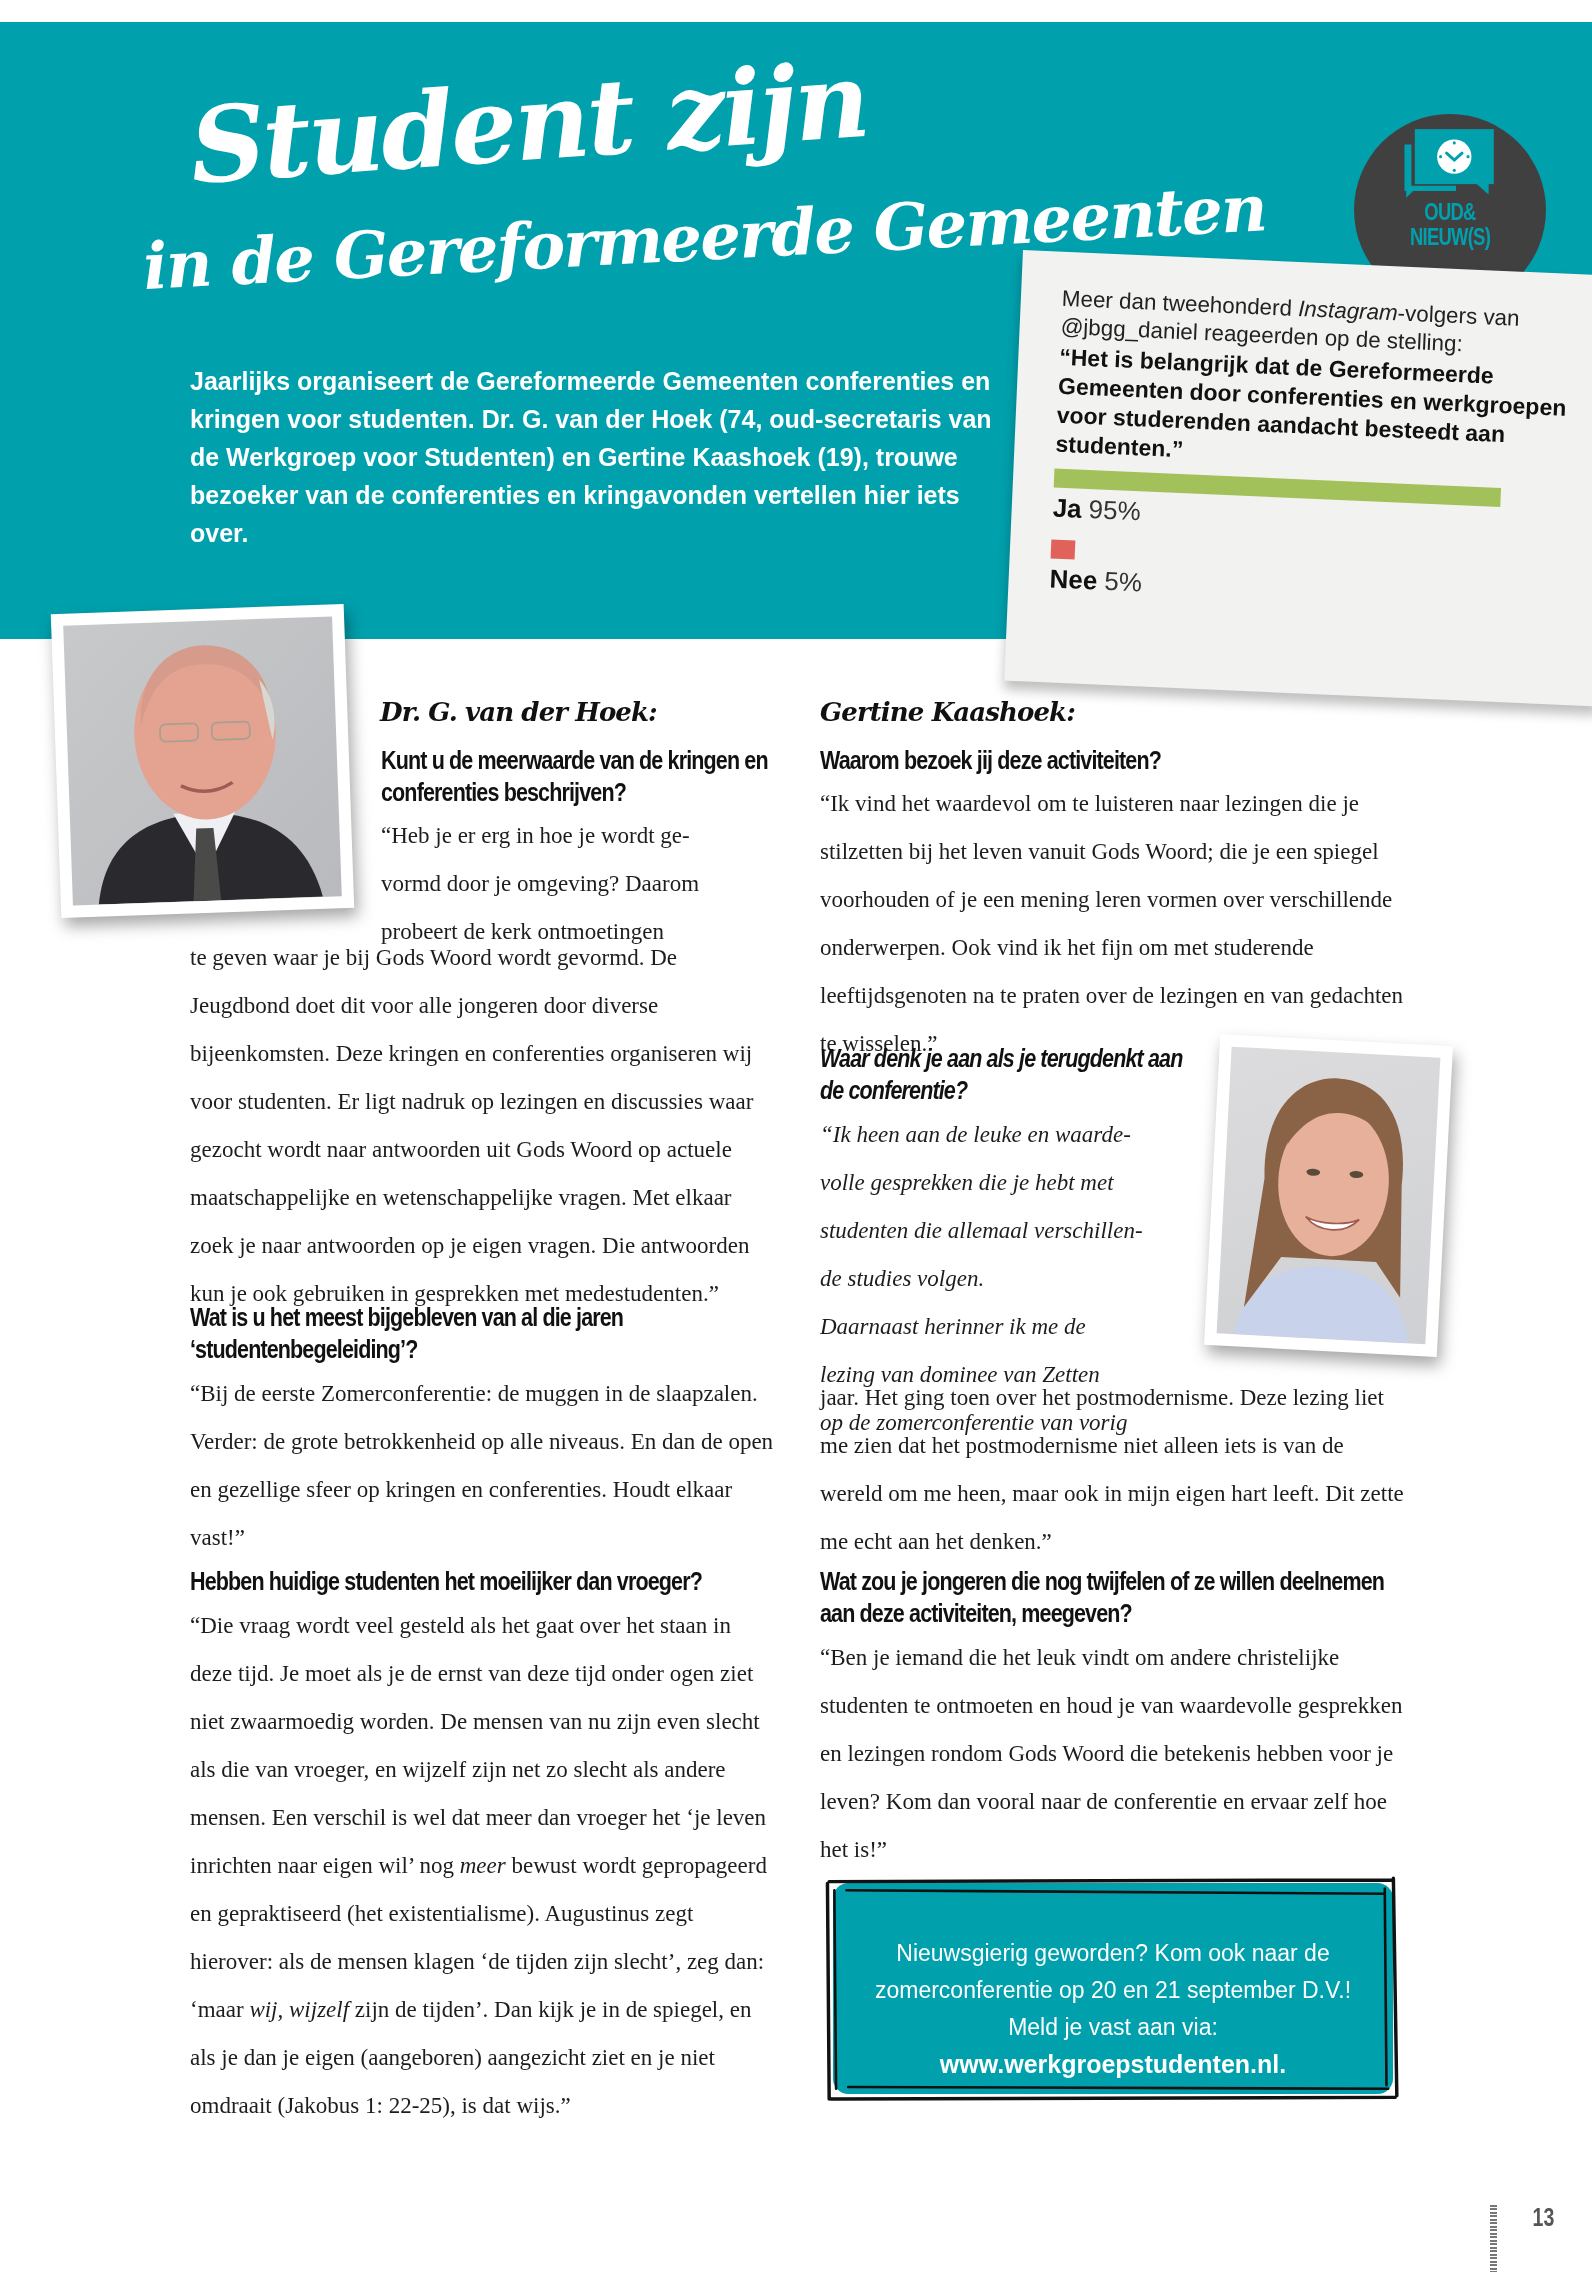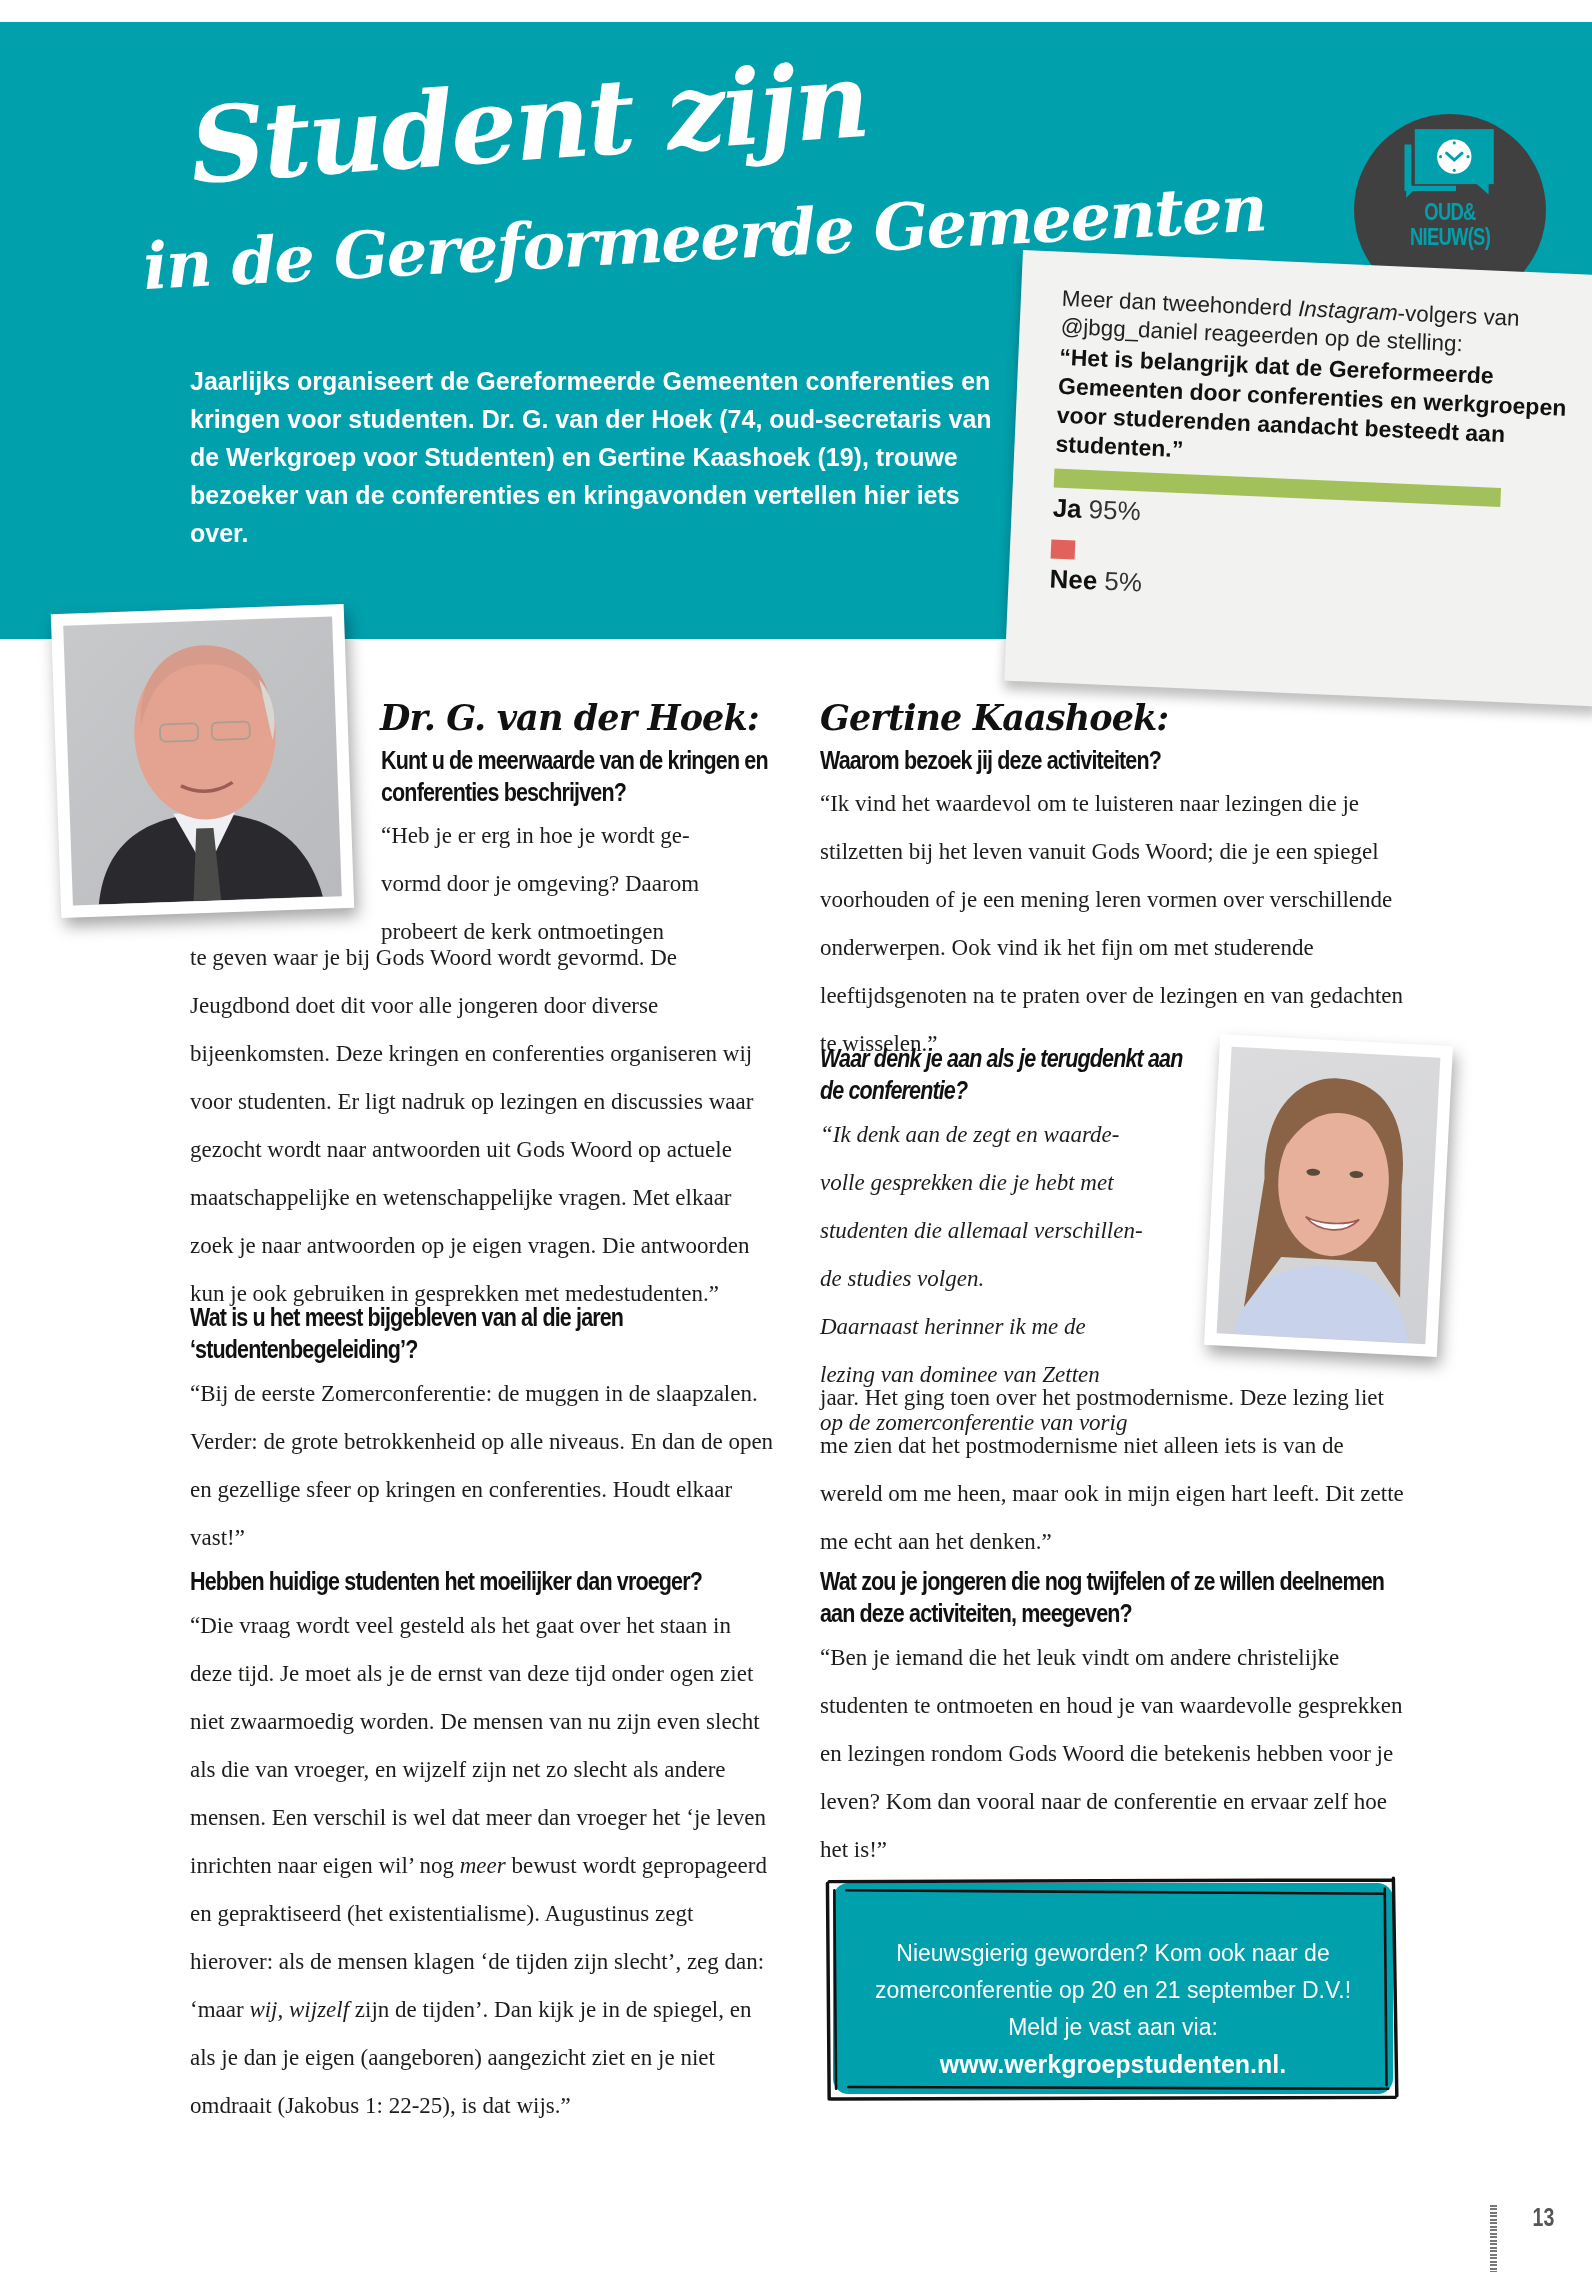--- a/index.html
+++ b/index.html
@@ -37,21 +37,21 @@
   .bar-track.nee { margin-top: 15.5px; }
 
   .photo-frame { position: absolute; background: #fff; box-shadow: 3.5px 8.6px 15.5px rgba(0,0,0,0.35); }
   .photo-hoek { left: 56px; top: 609px; width: 293px; height: 304px; transform: rotate(-2deg); }
   .photo-kaas { left: 1212px; top: 1040px; width: 233px; height: 311px; transform: rotate(3deg); }
   .photo-inner { position: absolute; left: 12px; top: 12px; right: 12px; bottom: 12px; overflow: hidden; }
   .photo-hoek .photo-inner { background: linear-gradient(135deg, #c8c9cb 0%, #b8babd 100%); }
   .photo-kaas .photo-inner { background: linear-gradient(160deg, #dcdcde 0%, #cfd0d3 100%); }
 
   .name-heading { position: absolute; font-family: "DejaVu Serif", serif; font-style: italic; font-weight: bold;
-    font-size: 35px; color: #111; letter-spacing: -0.9px; }
+    font-size: 26px; color: #111; letter-spacing: -0.9px; }
   .q-heading { font-family: "Liberation Sans", sans-serif; font-weight: bold; font-size: 25px; line-height: 32px;
     color: #111; letter-spacing: -1px; transform: scaleX(0.86); transform-origin: left; white-space: nowrap; }
   .q-heading.wrap { white-space: normal; width: 116%; }
   .body-text { font-family: "Liberation Serif", serif; font-size: 23px; line-height: 48px; color: #1d1d1b; }
   .body-text i { font-style: italic; }
   .block { position: absolute; }
 
   .cta-box { position: absolute; left: 824px; top: 1873px; width: 578px; height: 233px; }
   .cta-fill { position: absolute; left: 8.6px; top: 10.4px; right: 8.6px; bottom: 12px; background: #00a0ad; border-radius: 15.5px; }
   .cta-border { position: absolute; left: 0; top: 0; width: 100%; height: 100%; }
@@ -157,21 +157,21 @@
 
 <div class="name-heading" style="left:820px; top:697px;">Gertine Kaashoek:</div>
 <div class="block" style="left:820px; top:744px; width:587px;">
   <div class="q-heading">Waarom bezoek jij deze activiteiten?</div>
   <p class="body-text" style="margin-top:3.5px;">“Ik vind het waardevol om te luisteren naar lezingen die je stilzetten bij het leven vanuit Gods Woord; die je een spiegel voorhouden of je een mening leren vormen over verschillende onderwerpen. Ook vind ik het fijn om met studerende leeftijdsgenoten na te praten over de lezingen en van gedachten te wisselen.”</p>
 </div>
 
 <div class="block" style="left:820px; top:1042px; width:380px;font-style:italic;">
   <div class="q-heading wrap" style="width:440px;">Waar denk je aan als je terugdenkt aan de conferentie?</div>
   <div class="body-text" style="margin-top:5.2px;">
-    <div>“Ik denk aan de zegt en waarde-</div>
+    <div>“Ik heen aan de leuke en waarde-</div>
     <div>volle gesprekken die je hebt met</div>
     <div>studenten die allemaal verschillen-</div>
     <div>de studies volgen.</div>
     <div>Daarnaast herinner ik me de</div>
     <div>lezing van dominee van Zetten</div>
     <div>op de zomerconferentie van vorig</div>
   </div>
 </div>
 <p class="block body-text" style="left:820px; top:1374px; width:587px;">jaar. Het ging toen over het postmodernisme. Deze lezing liet me zien dat het postmodernisme niet alleen iets is van de wereld om me heen, maar ook in mijn eigen hart leeft. Dit zette me echt aan het denken.”</p>
 

